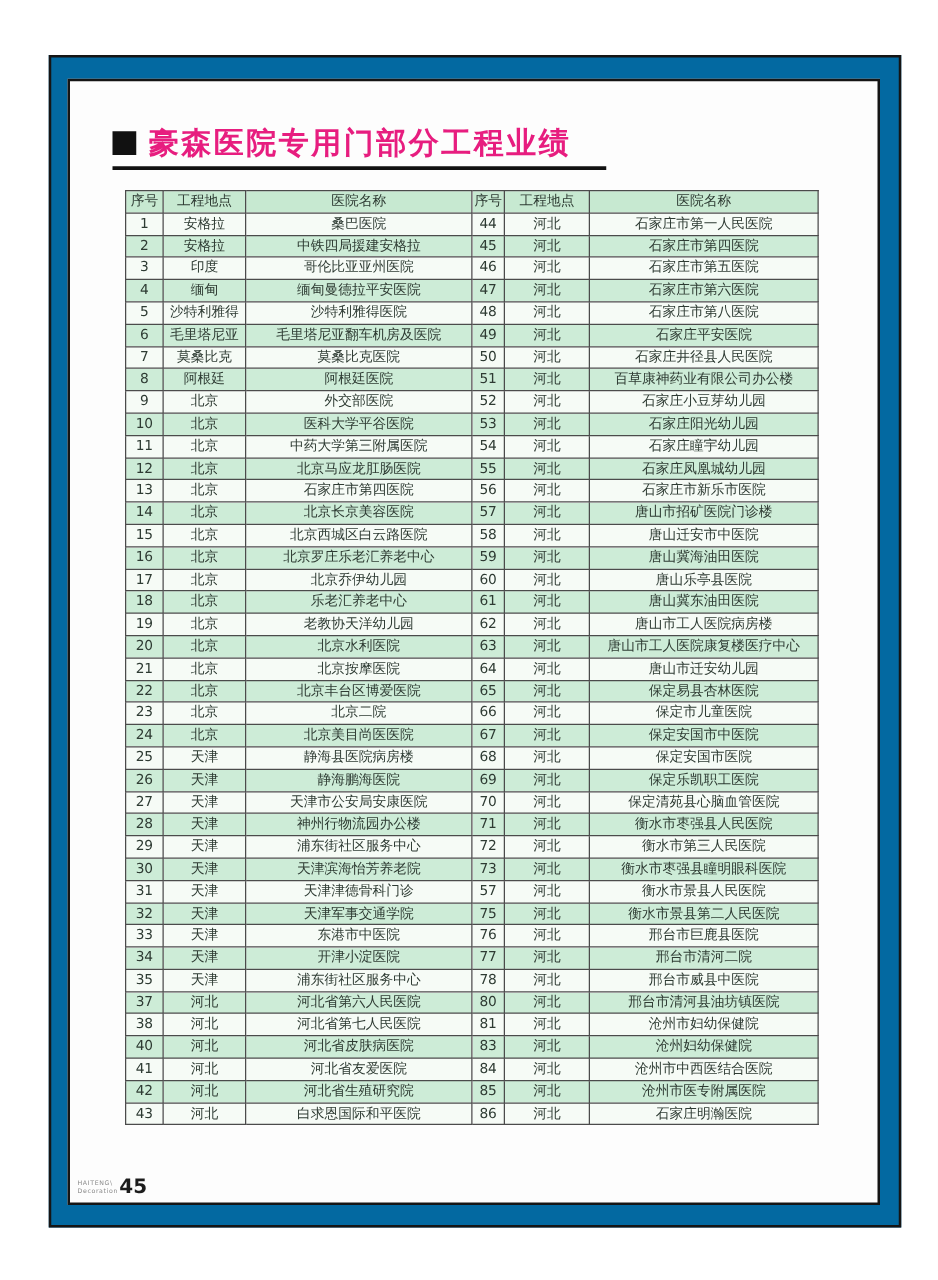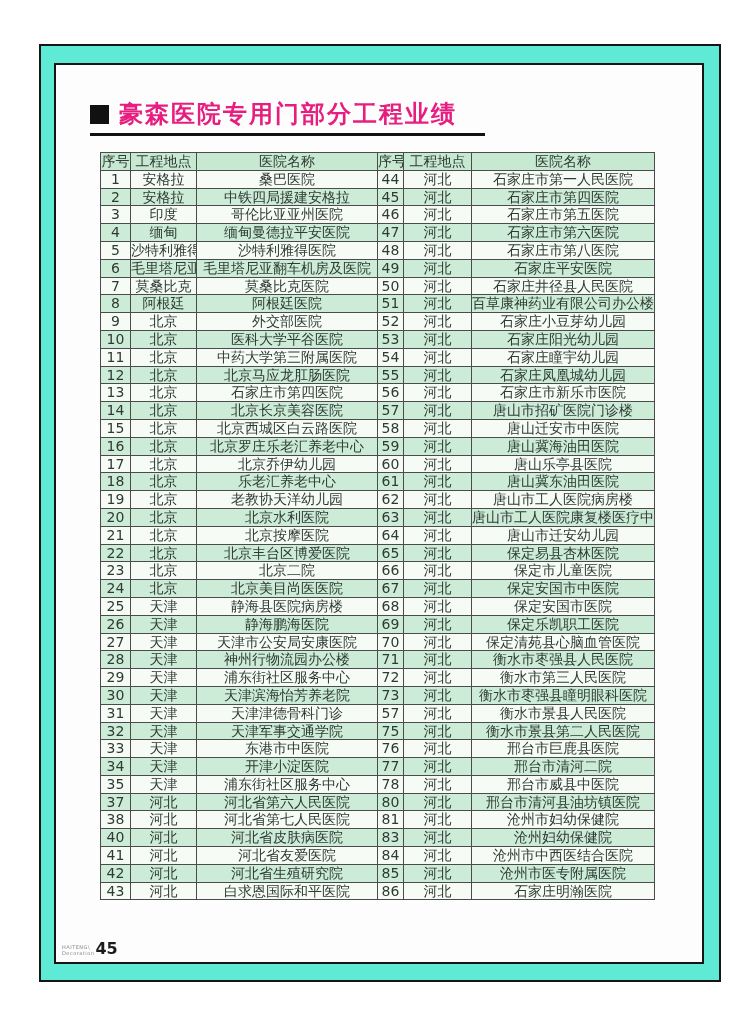--- a/index.html
+++ b/index.html
@@ -3,21 +3,21 @@
 <meta charset="utf-8">
 <style>
   html,body{margin:0;padding:0;}
   body{
     width:750px;height:1024px;position:relative;background:#ffffff;
     font-family:"DejaVu Sans","Liberation Sans",sans-serif;
     overflow:hidden;
   }
   .outer-frame{
     position:absolute;left:39px;top:44px;width:682px;height:938px;
-    border:2px solid #151515;box-sizing:border-box;background:#5eead4;
+    border:2px solid #151515;box-sizing:border-box;background:#0369a1;
   }
   .inner-frame{
     position:absolute;left:13px;top:17px;width:650px;height:901px;
     border:2px solid #151515;box-sizing:border-box;background:#fdfdfd;
   }
   .content{position:absolute;left:0;top:0;right:0;bottom:0;}
   .title-block{
     position:absolute;left:34px;top:37px;display:flex;align-items:center;
     padding-bottom:6px;border-bottom:3px solid #111;
   }
@@ -25,21 +25,21 @@
     width:19px;height:19px;background:#111;margin-right:10px;flex:0 0 auto;
   }
   .page-title{
     font-size:24px;font-weight:bold;color:var(--accent);
     letter-spacing:2px;white-space:nowrap;line-height:1.05;
     padding-right:28px;
   }
   .proj-table{
     position:absolute;left:44px;top:87px;width:554px;
     border-collapse:collapse;table-layout:fixed;
-    font-size:14px;color:#2e3b33;
+    font-size:11px;color:#2e3b33;
   }
   .proj-table td,.proj-table th{
     border:1px solid #4b4b4b;padding:0;text-align:center;
     height:16.8px;line-height:16.8px;font-weight:normal;
     overflow:hidden;white-space:nowrap;
   }
   .proj-table thead th{background:var(--header-green);}
   .proj-table tbody tr:nth-child(odd) td{background:var(--row-white);}
   .proj-table tbody tr:nth-child(even) td{background:var(--row-green);}
   col.c-num1{width:30px;} col.c-loc1{width:66px;} col.c-name1{width:181px;}

